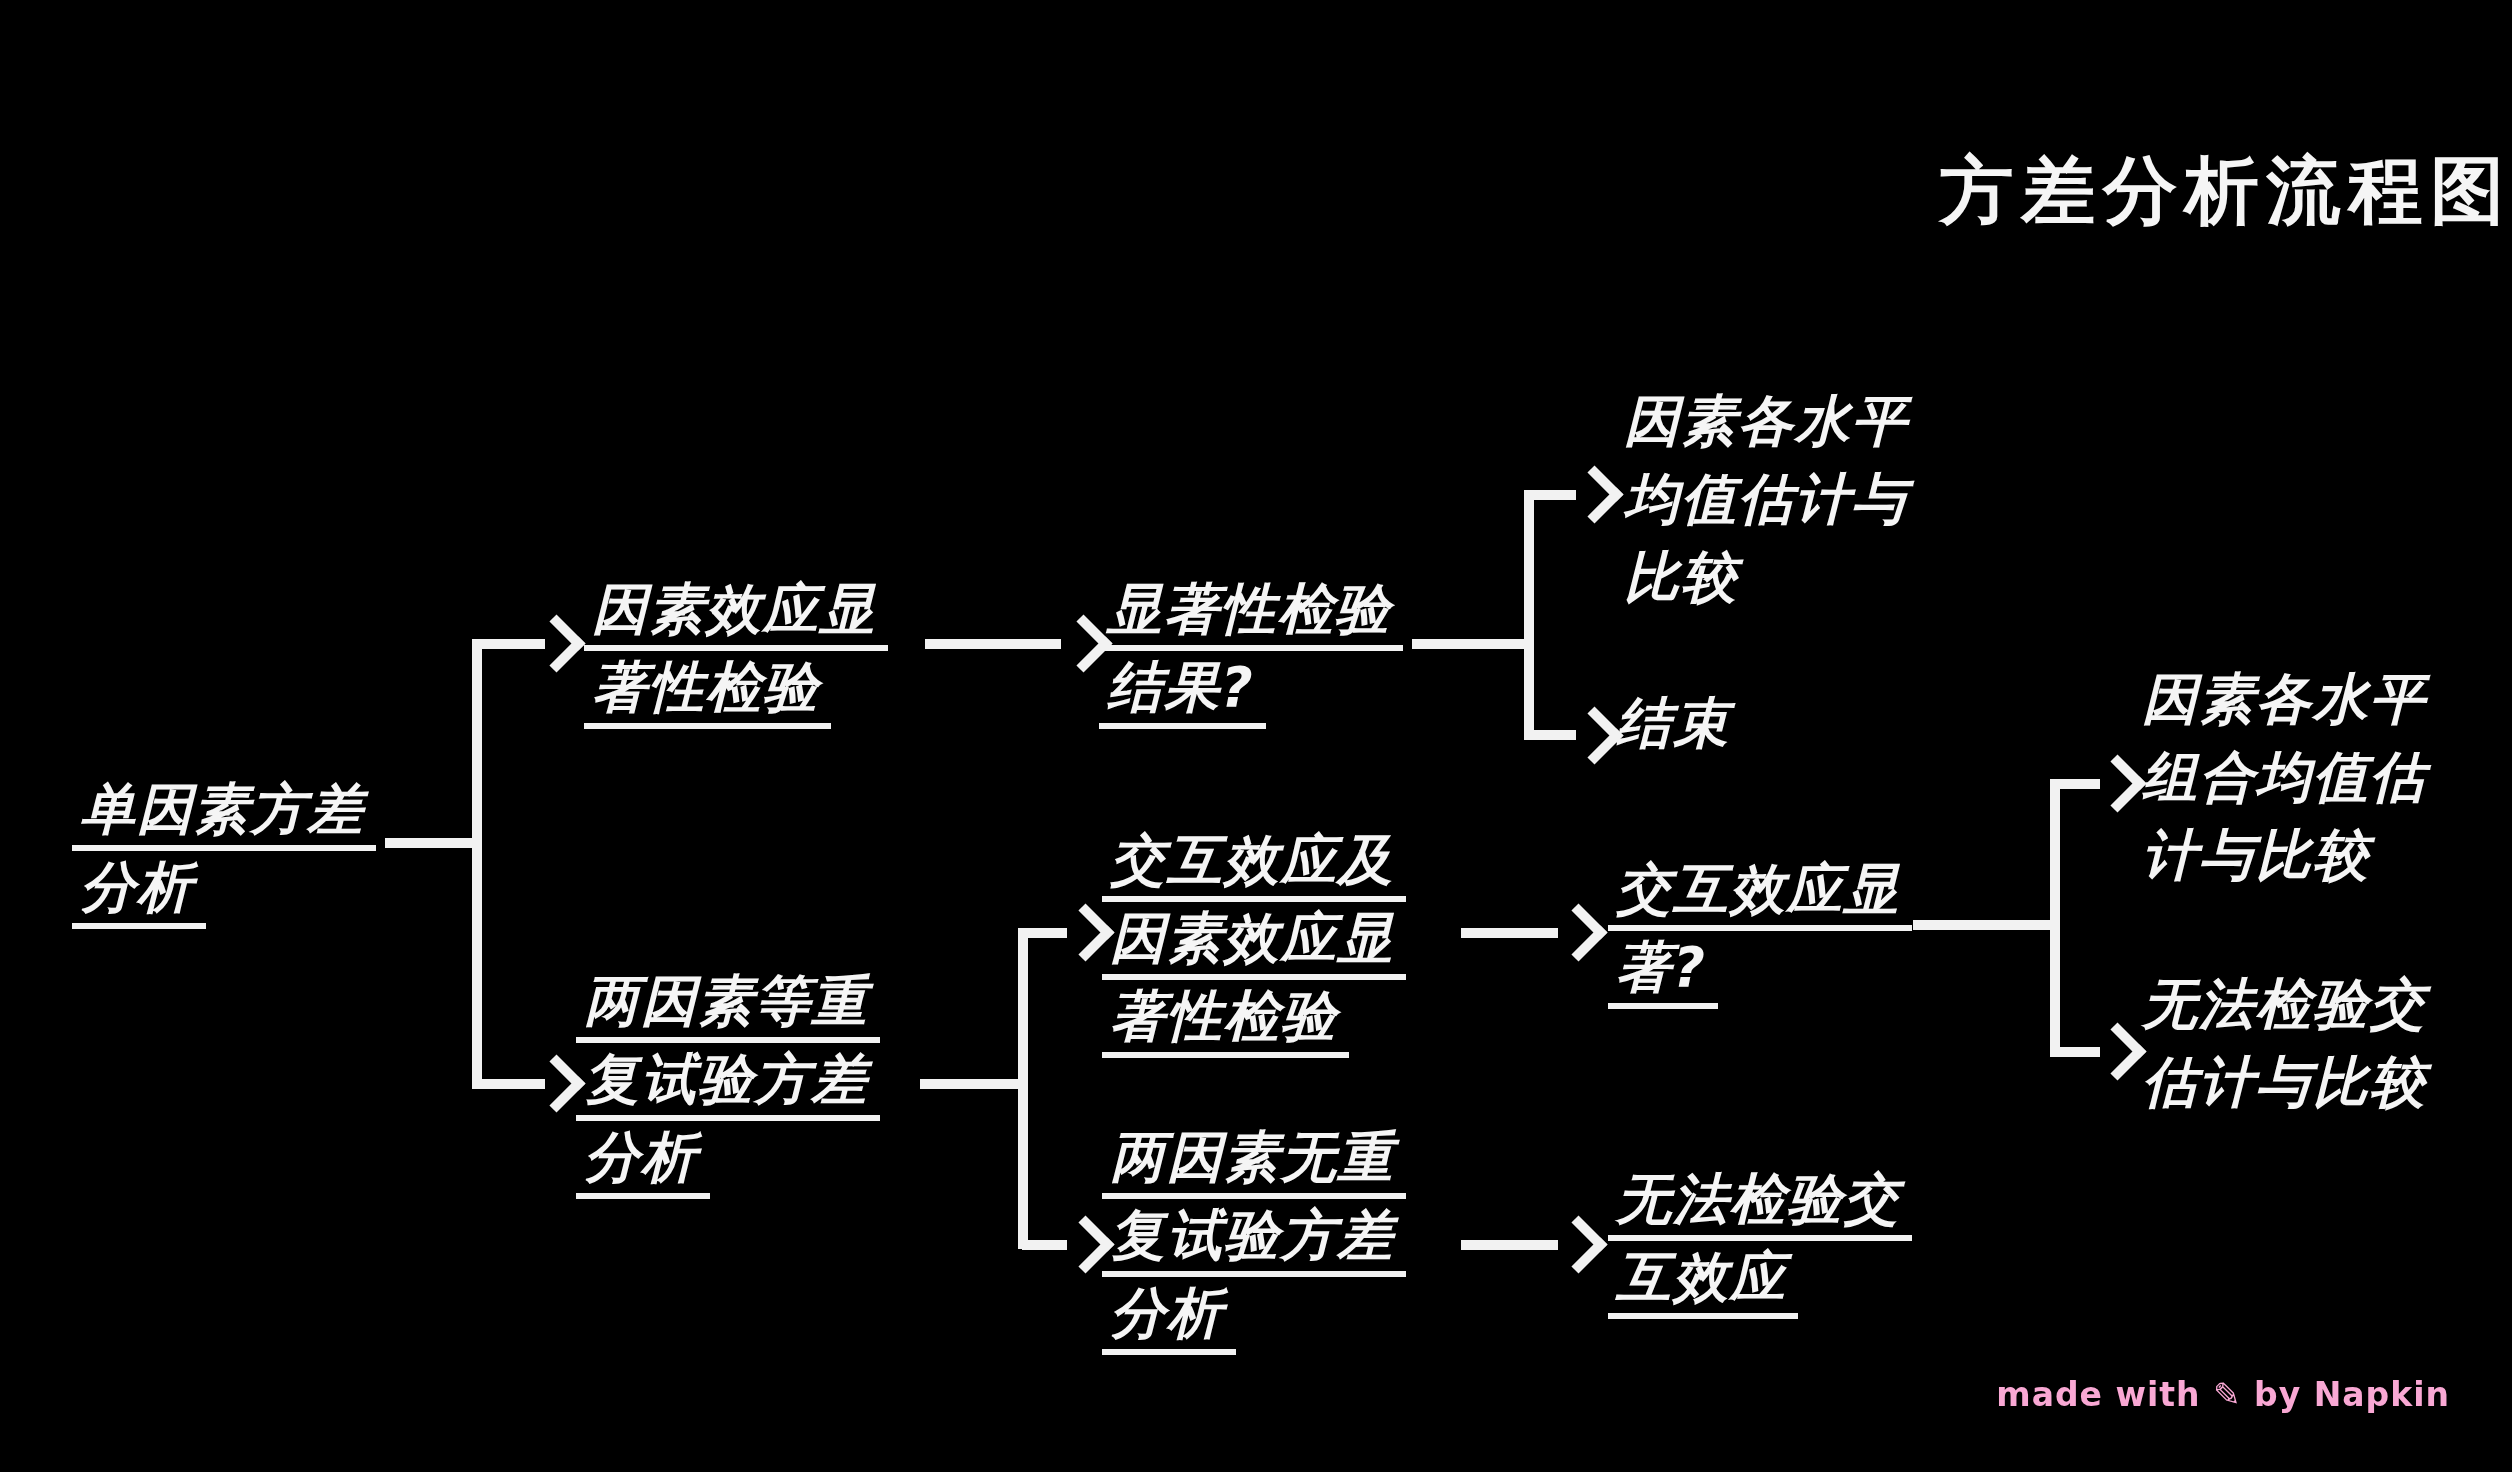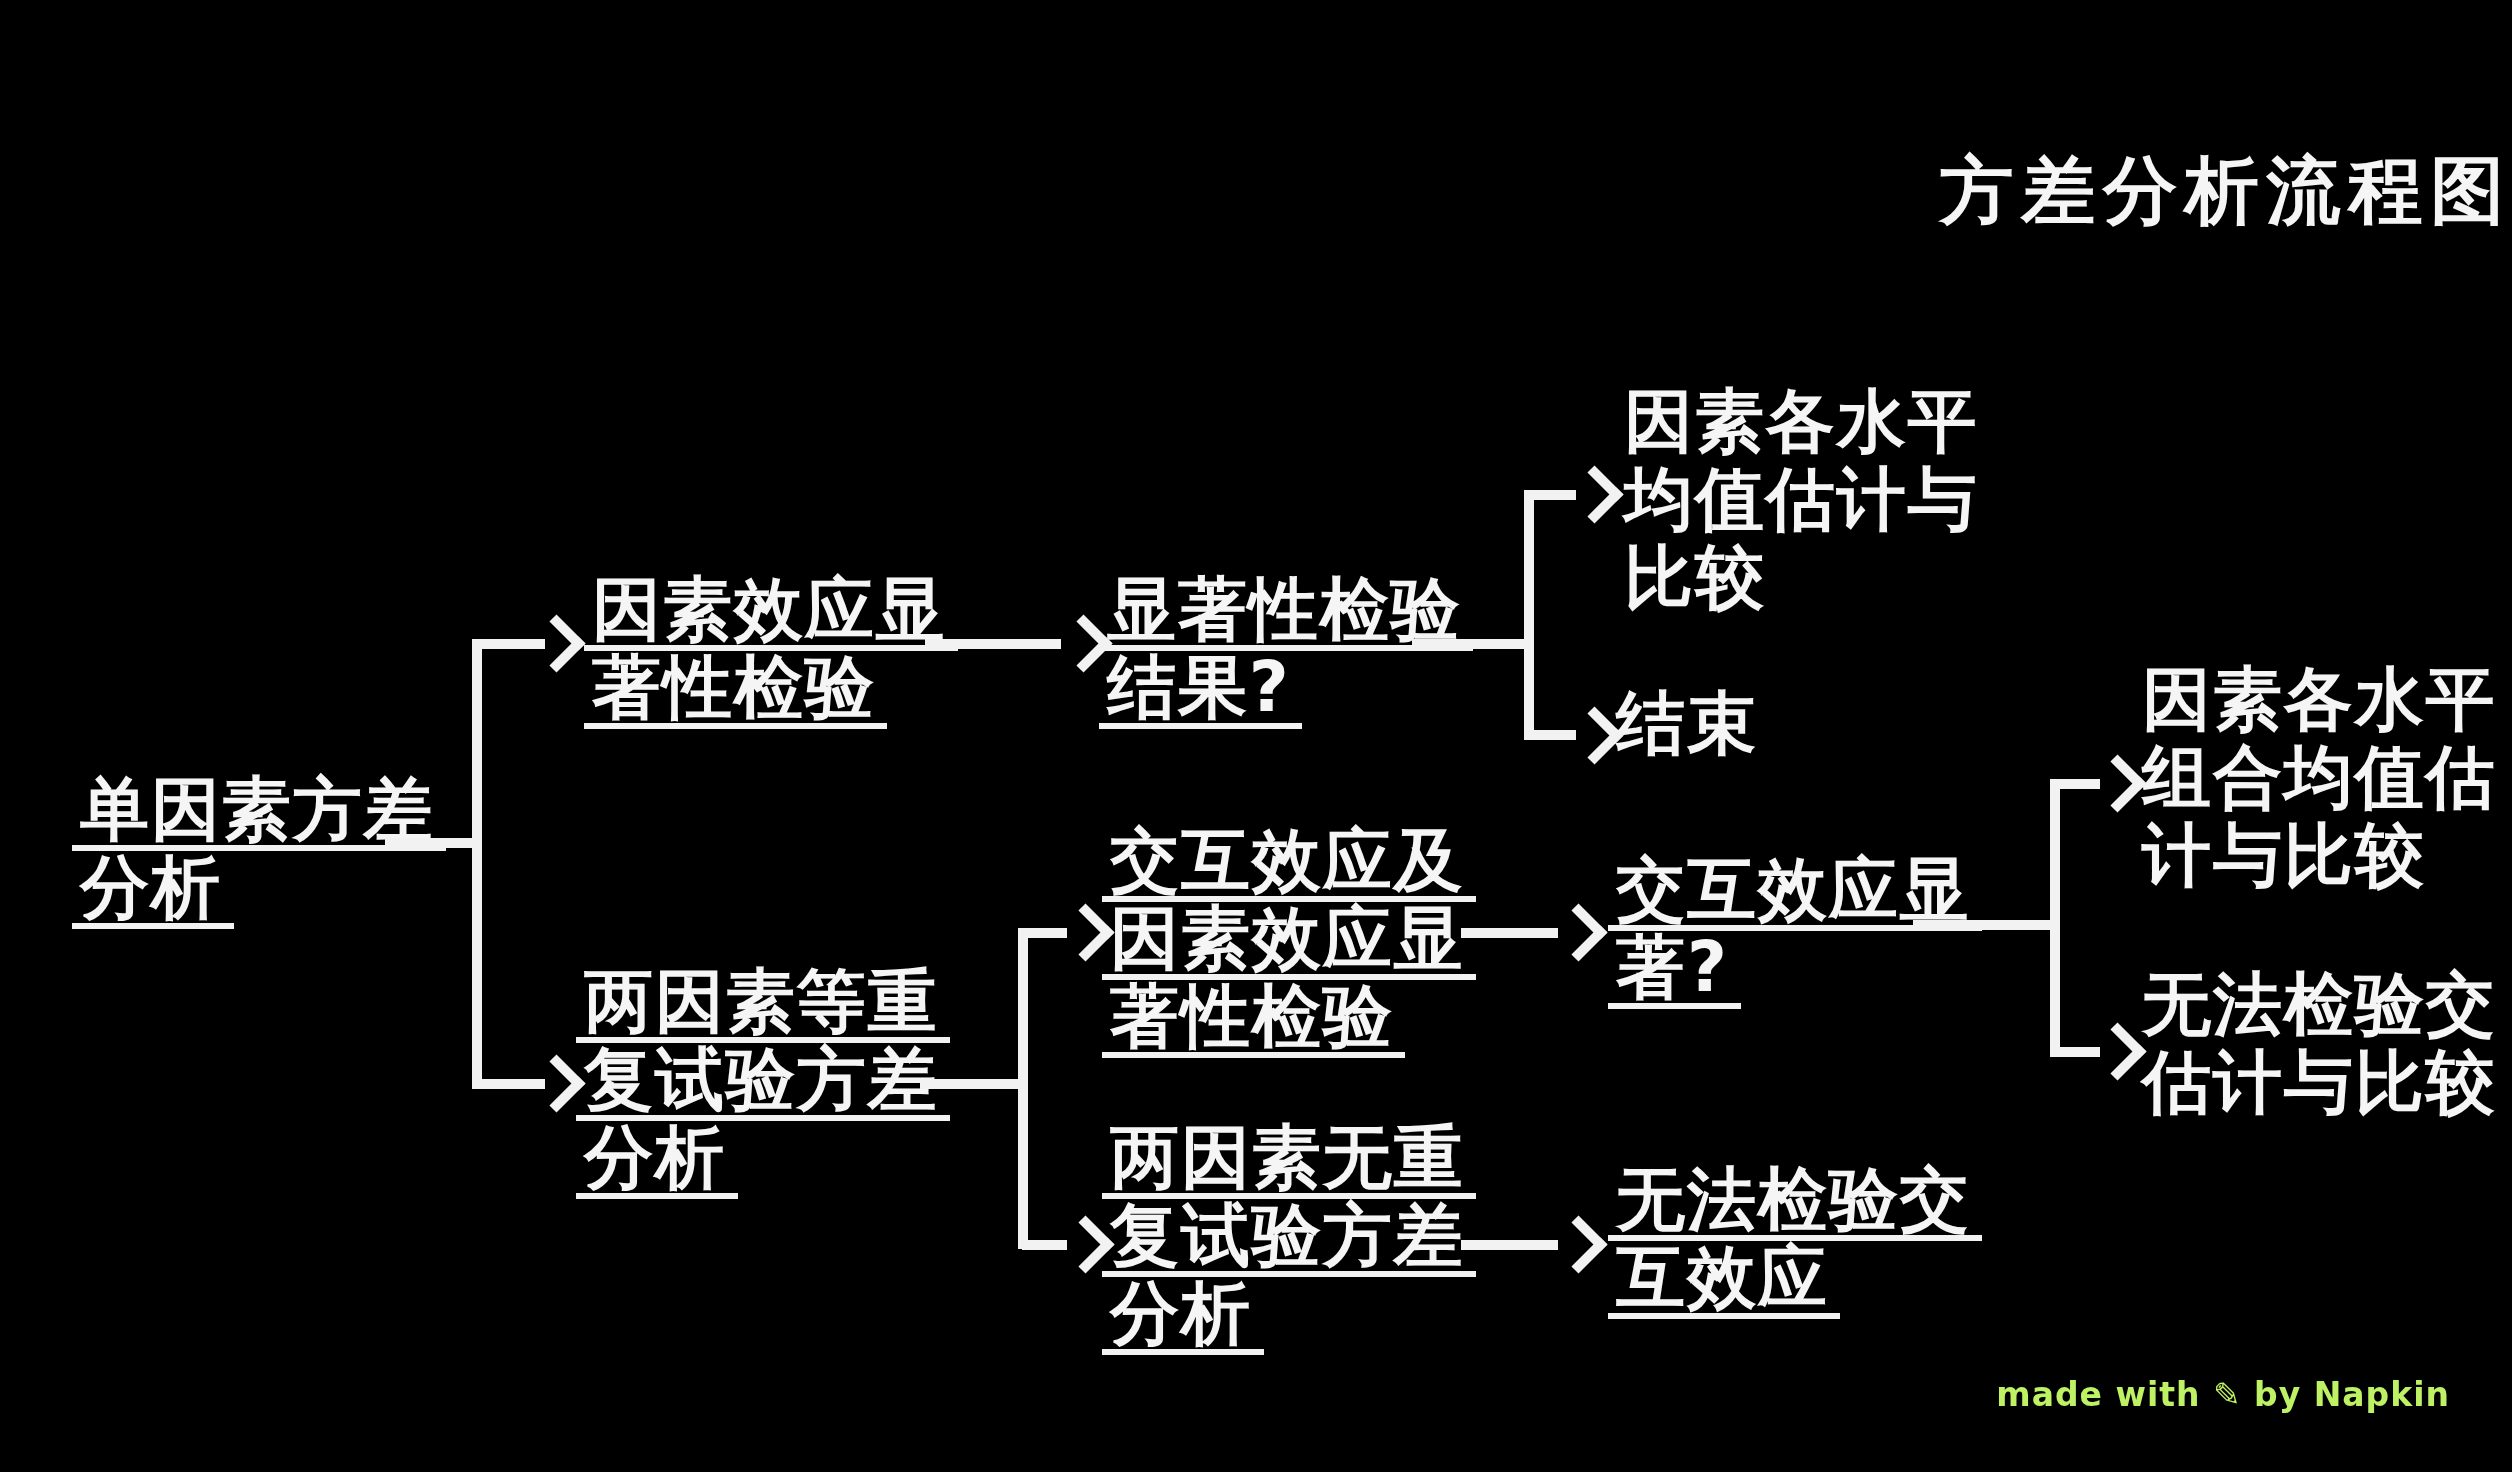--- a/index.html
+++ b/index.html
@@ -9,37 +9,37 @@
     position:relative; overflow:hidden;
     font-family:"DejaVu Sans","Liberation Sans",sans-serif;
     color:#f5f5f5;
   }
   .title {
     position:absolute; top:142px; left:0; width:2512px;
     text-align:right; font-size:74px; font-weight:bold; letter-spacing:7.8px;
   }
   .node { position:absolute; font-weight:bold; white-space:nowrap; }
   .ln { height:78px; }
-  .ln span { display:inline-block; font-size:69px; line-height:64px; letter-spacing:1.9px; }
+  .ln span { display:inline-block; font-size:55px; line-height:64px; letter-spacing:1.9px;font-style:italic; }
   .node.u .ln span {
     border-bottom:6.8px solid #f2f2f2;
     padding:0 11.7px 3.9px 7.8px; margin-left:-7.8px;
   }
   .h, .v { position:absolute; background:#f2f2f2; }
   .h { height:9.7px; }
   .v { width:9.7px; }
   .chev {
     position:absolute; width:31px; height:31px;
     border-top:10.7px solid #f2f2f2; border-right:10.7px solid #f2f2f2;
     transform:rotate(45deg);
   }
   .watermark {
     position:absolute; right:62px; top:1375px;
     font-size:33px; font-weight:bold; letter-spacing:1px;
-    color:#bef264;
+    color:#f9a8d4;
   }
 </style>
 </head>
 <body>
 
 <div class="title">方差分析流程图</div>
 
 <div class="node u" style="left:80px; top:777px;">
   <div class="ln"><span>单因素方差</span></div>
   <div class="ln"><span>分析</span></div>

